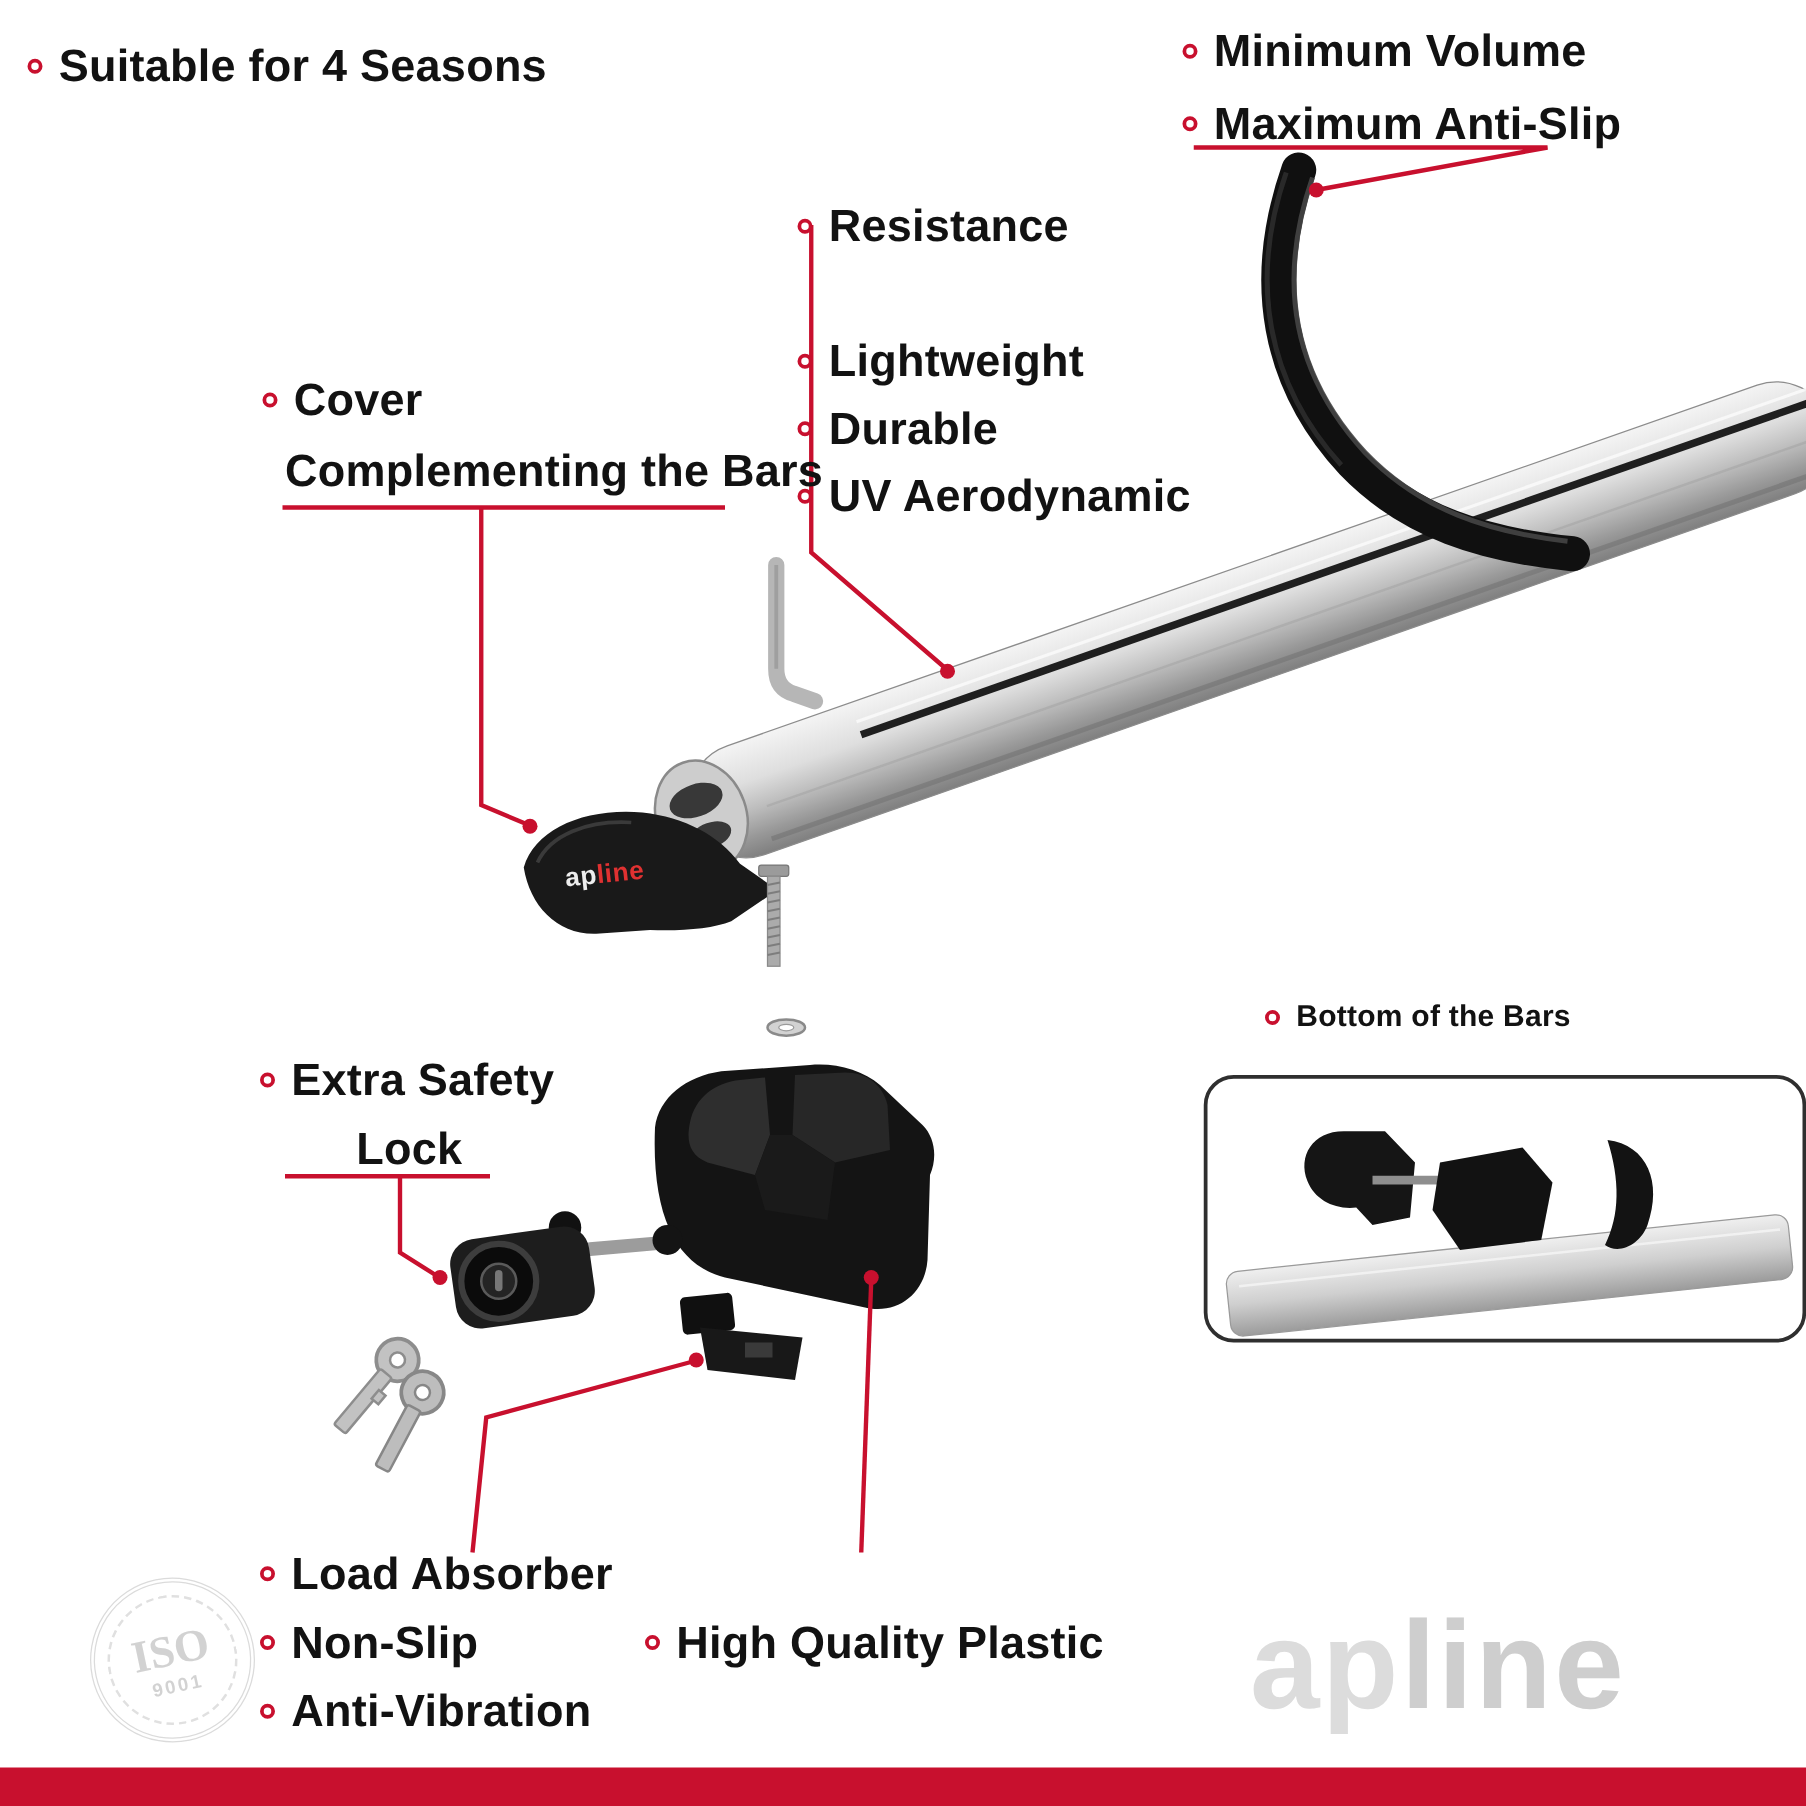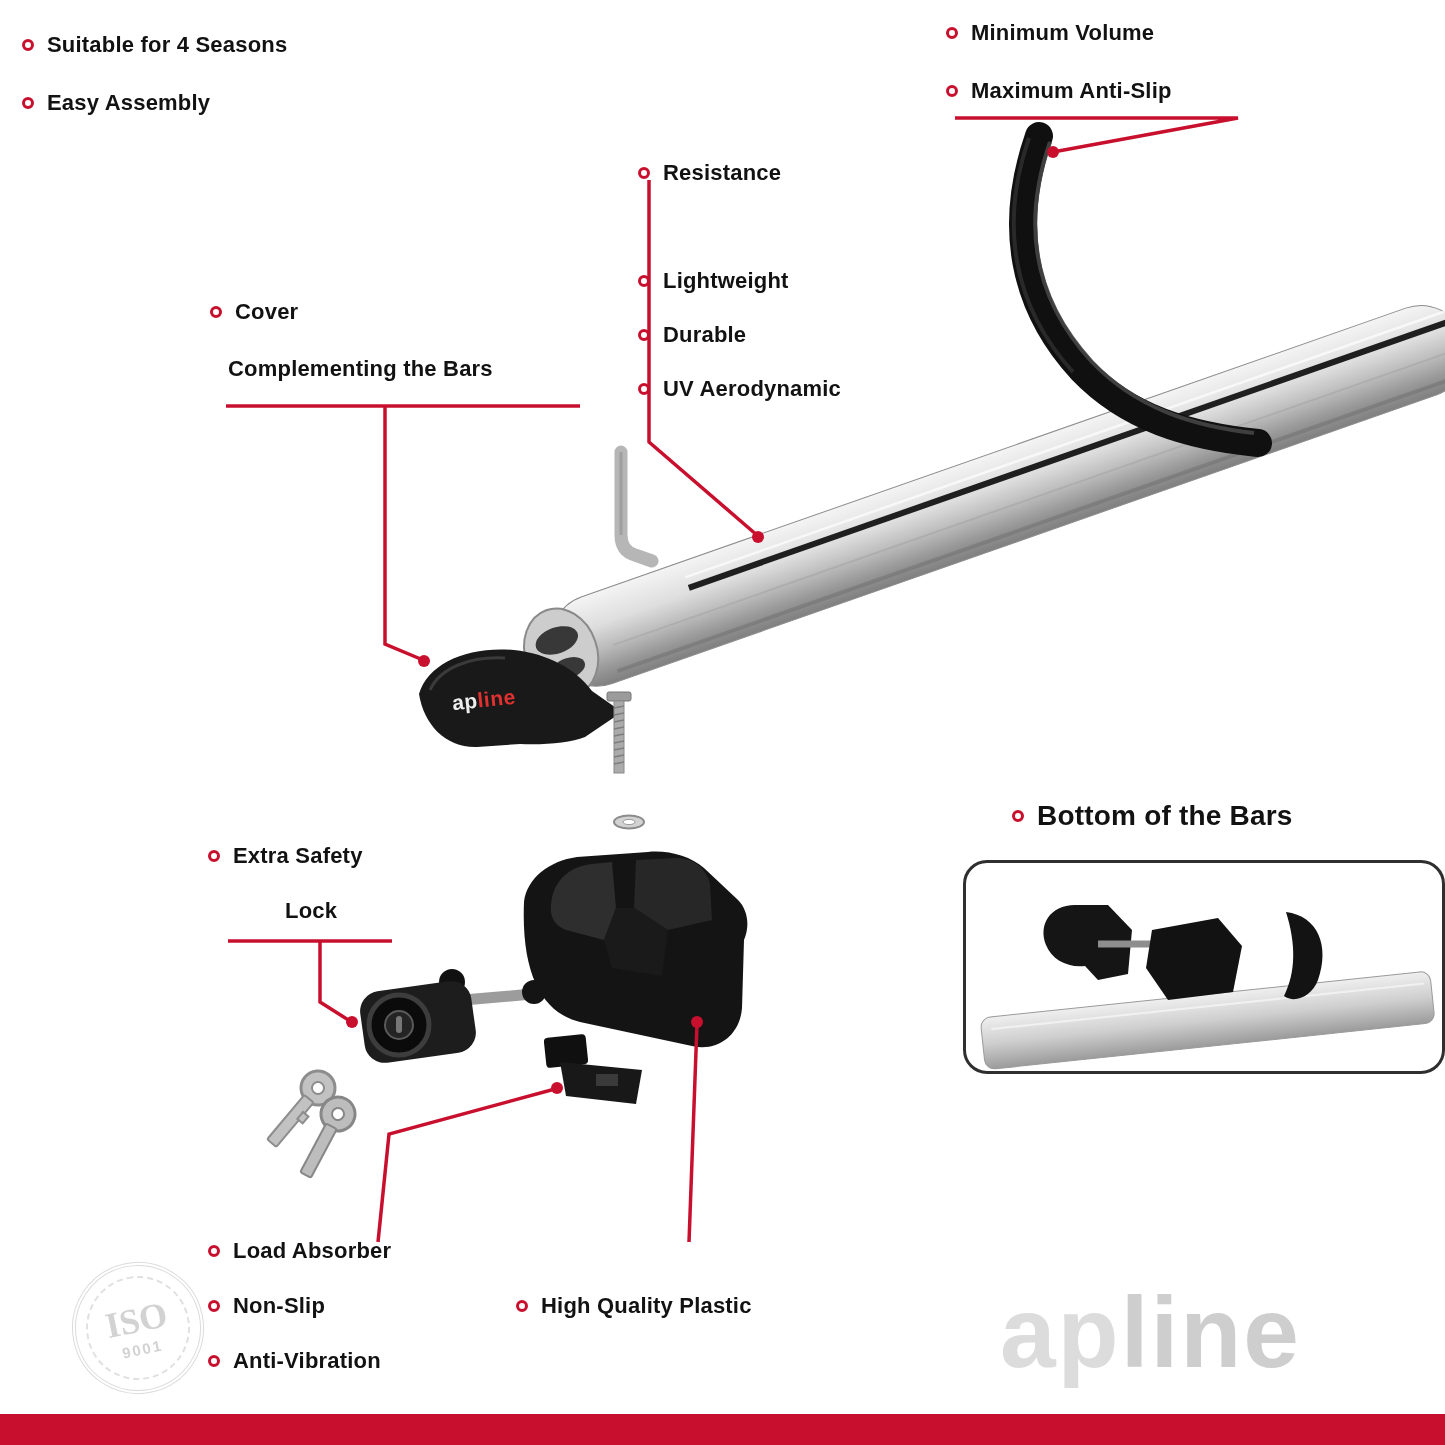--- a/index.html
+++ b/index.html
@@ -4,22 +4,22 @@
 <style>
   :root { --accent:#c8102e; }
   * { box-sizing:border-box; margin:0; padding:0; }
   html,body { background:#ffffff; }
   body { width:1445px; height:1445px; font-family:"Liberation Sans", sans-serif; }
   .stage { position:relative; width:1445px; height:1445px; overflow:hidden; background:#ffffff; }
   svg.art { position:absolute; left:0; top:0; }
   .accent-stroke { stroke:var(--accent); }
   .accent-fill { fill:var(--accent); }
   .row { position:absolute; display:flex; align-items:center; gap:13px; }
-  .lbl { font-size:22px; font-weight:700; color:#121212; letter-spacing:.2px; white-space:nowrap; line-height:1.15; }
-  .lbl.big { font-size:28px; }
+  .lbl { font-size:36px; font-weight:700; color:#121212; letter-spacing:.2px; white-space:nowrap; line-height:1.15; }
+  .lbl.big { font-size:24px; }
   .bullet { width:12px; height:12px; border:3.5px solid var(--accent); border-radius:50%; background:#ffffff; flex:0 0 auto; }
   .inset-box { position:absolute; left:963px; top:860px; width:482px; height:214px; border:3px solid #2f2f2f; border-radius:24px; background:transparent; }
   .cover-logo { position:absolute; left:452px; top:688px; transform:rotate(-6deg); font-size:21px; font-weight:700; letter-spacing:.5px; }
   .cover-logo .ap { color:#ededed; }
   .cover-logo .line { color:#e03131; }
   .watermark { position:absolute; left:1000px; top:1282px; font-size:100px; font-weight:700; letter-spacing:2px; line-height:1; }
   .watermark .ap { color:#dcdcdc; }
   .watermark .line { color:#cecece; }
   .iso-badge { position:absolute; left:72px; top:1262px; width:132px; height:132px; border:4px double #cfcfcf; border-radius:50%; display:flex; align-items:center; justify-content:center; transform:rotate(-12deg); opacity:.75; }
   .iso-badge .inner { width:104px; height:104px; border:2px dashed #d6d6d6; border-radius:50%; display:flex; flex-direction:column; align-items:center; justify-content:center; color:#c4c4c4; }
@@ -164,24 +164,20 @@
       <circle cx="352" cy="1022" r="6"></circle>
       <circle cx="557" cy="1088" r="6"></circle>
       <circle cx="697" cy="1022" r="6"></circle>
     </g>
   </svg>
 
   <div class="row" style="left:22px;top:32px">
     <span class="bullet"></span>
     <span class="lbl">Suitable for 4 Seasons</span>
   </div>
-  <div class="row" style="left:22px;top:90px">
-    <span class="bullet"></span>
-    <span class="lbl">Easy Assembly</span>
-  </div>
 
   <div class="row" style="left:946px;top:20px">
     <span class="bullet"></span>
     <span class="lbl">Minimum Volume</span>
   </div>
   <div class="row" style="left:946px;top:78px">
     <span class="bullet"></span>
     <span class="lbl">Maximum Anti-Slip</span>
   </div>
 

